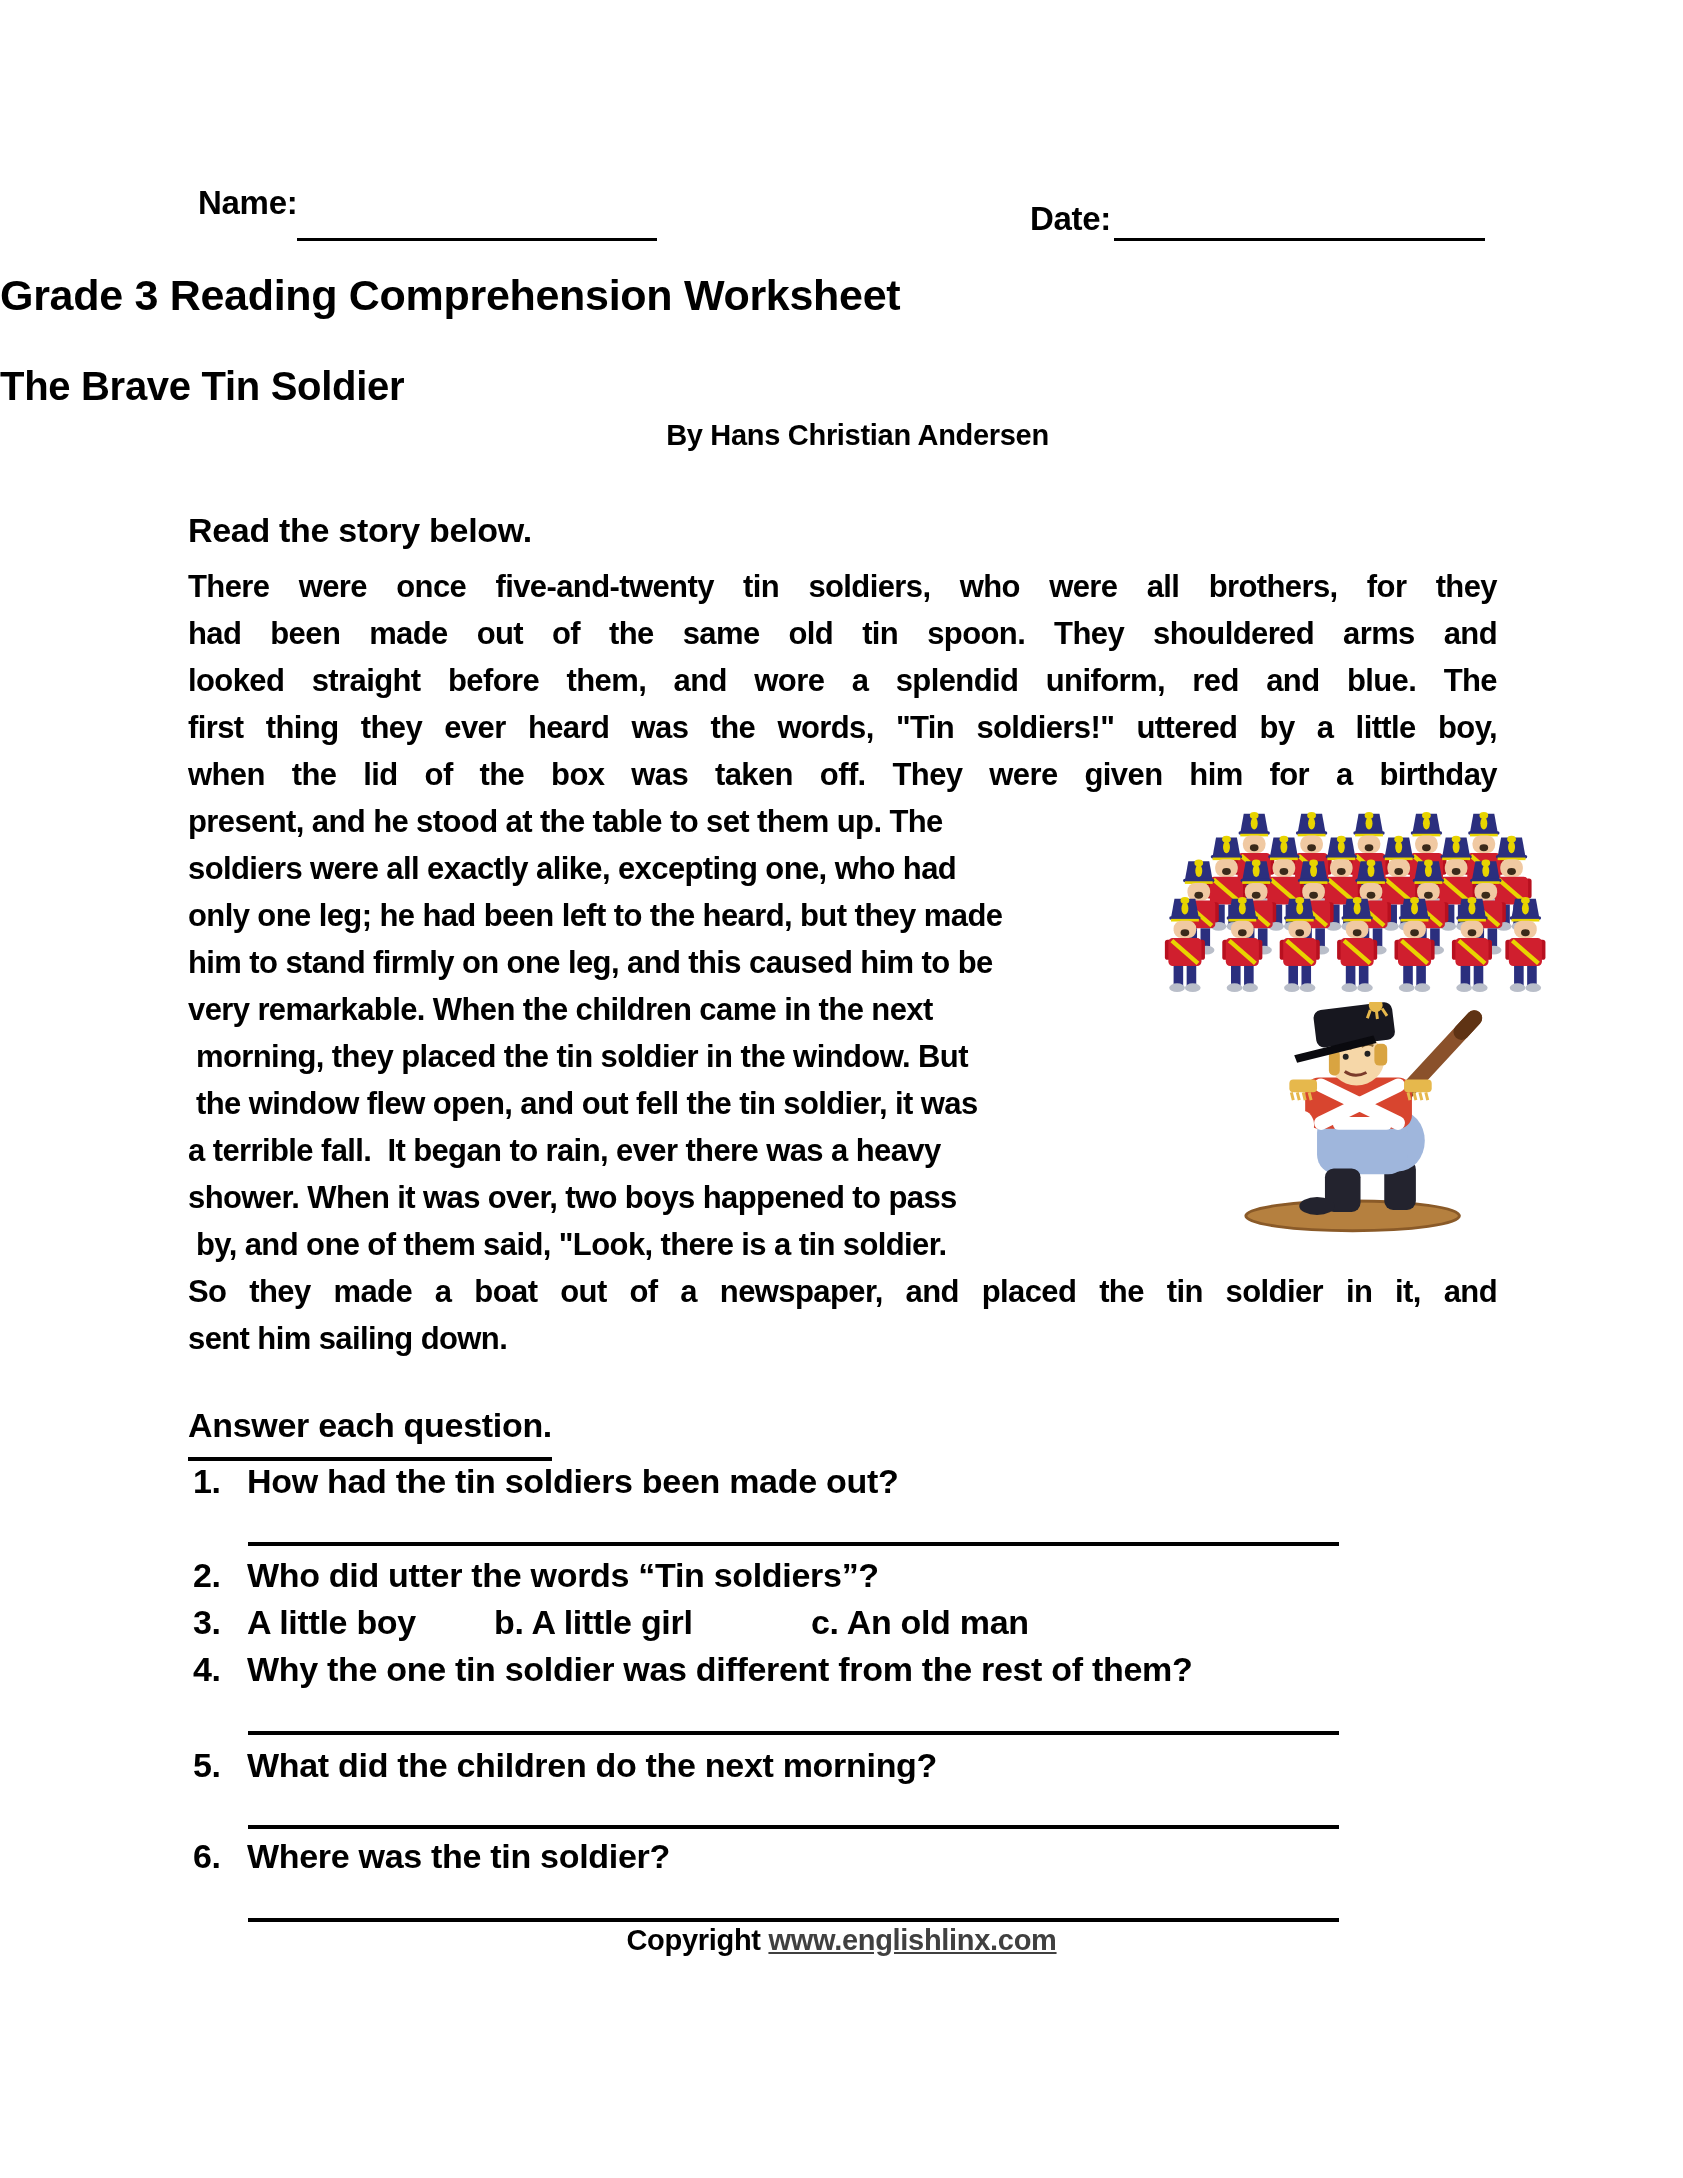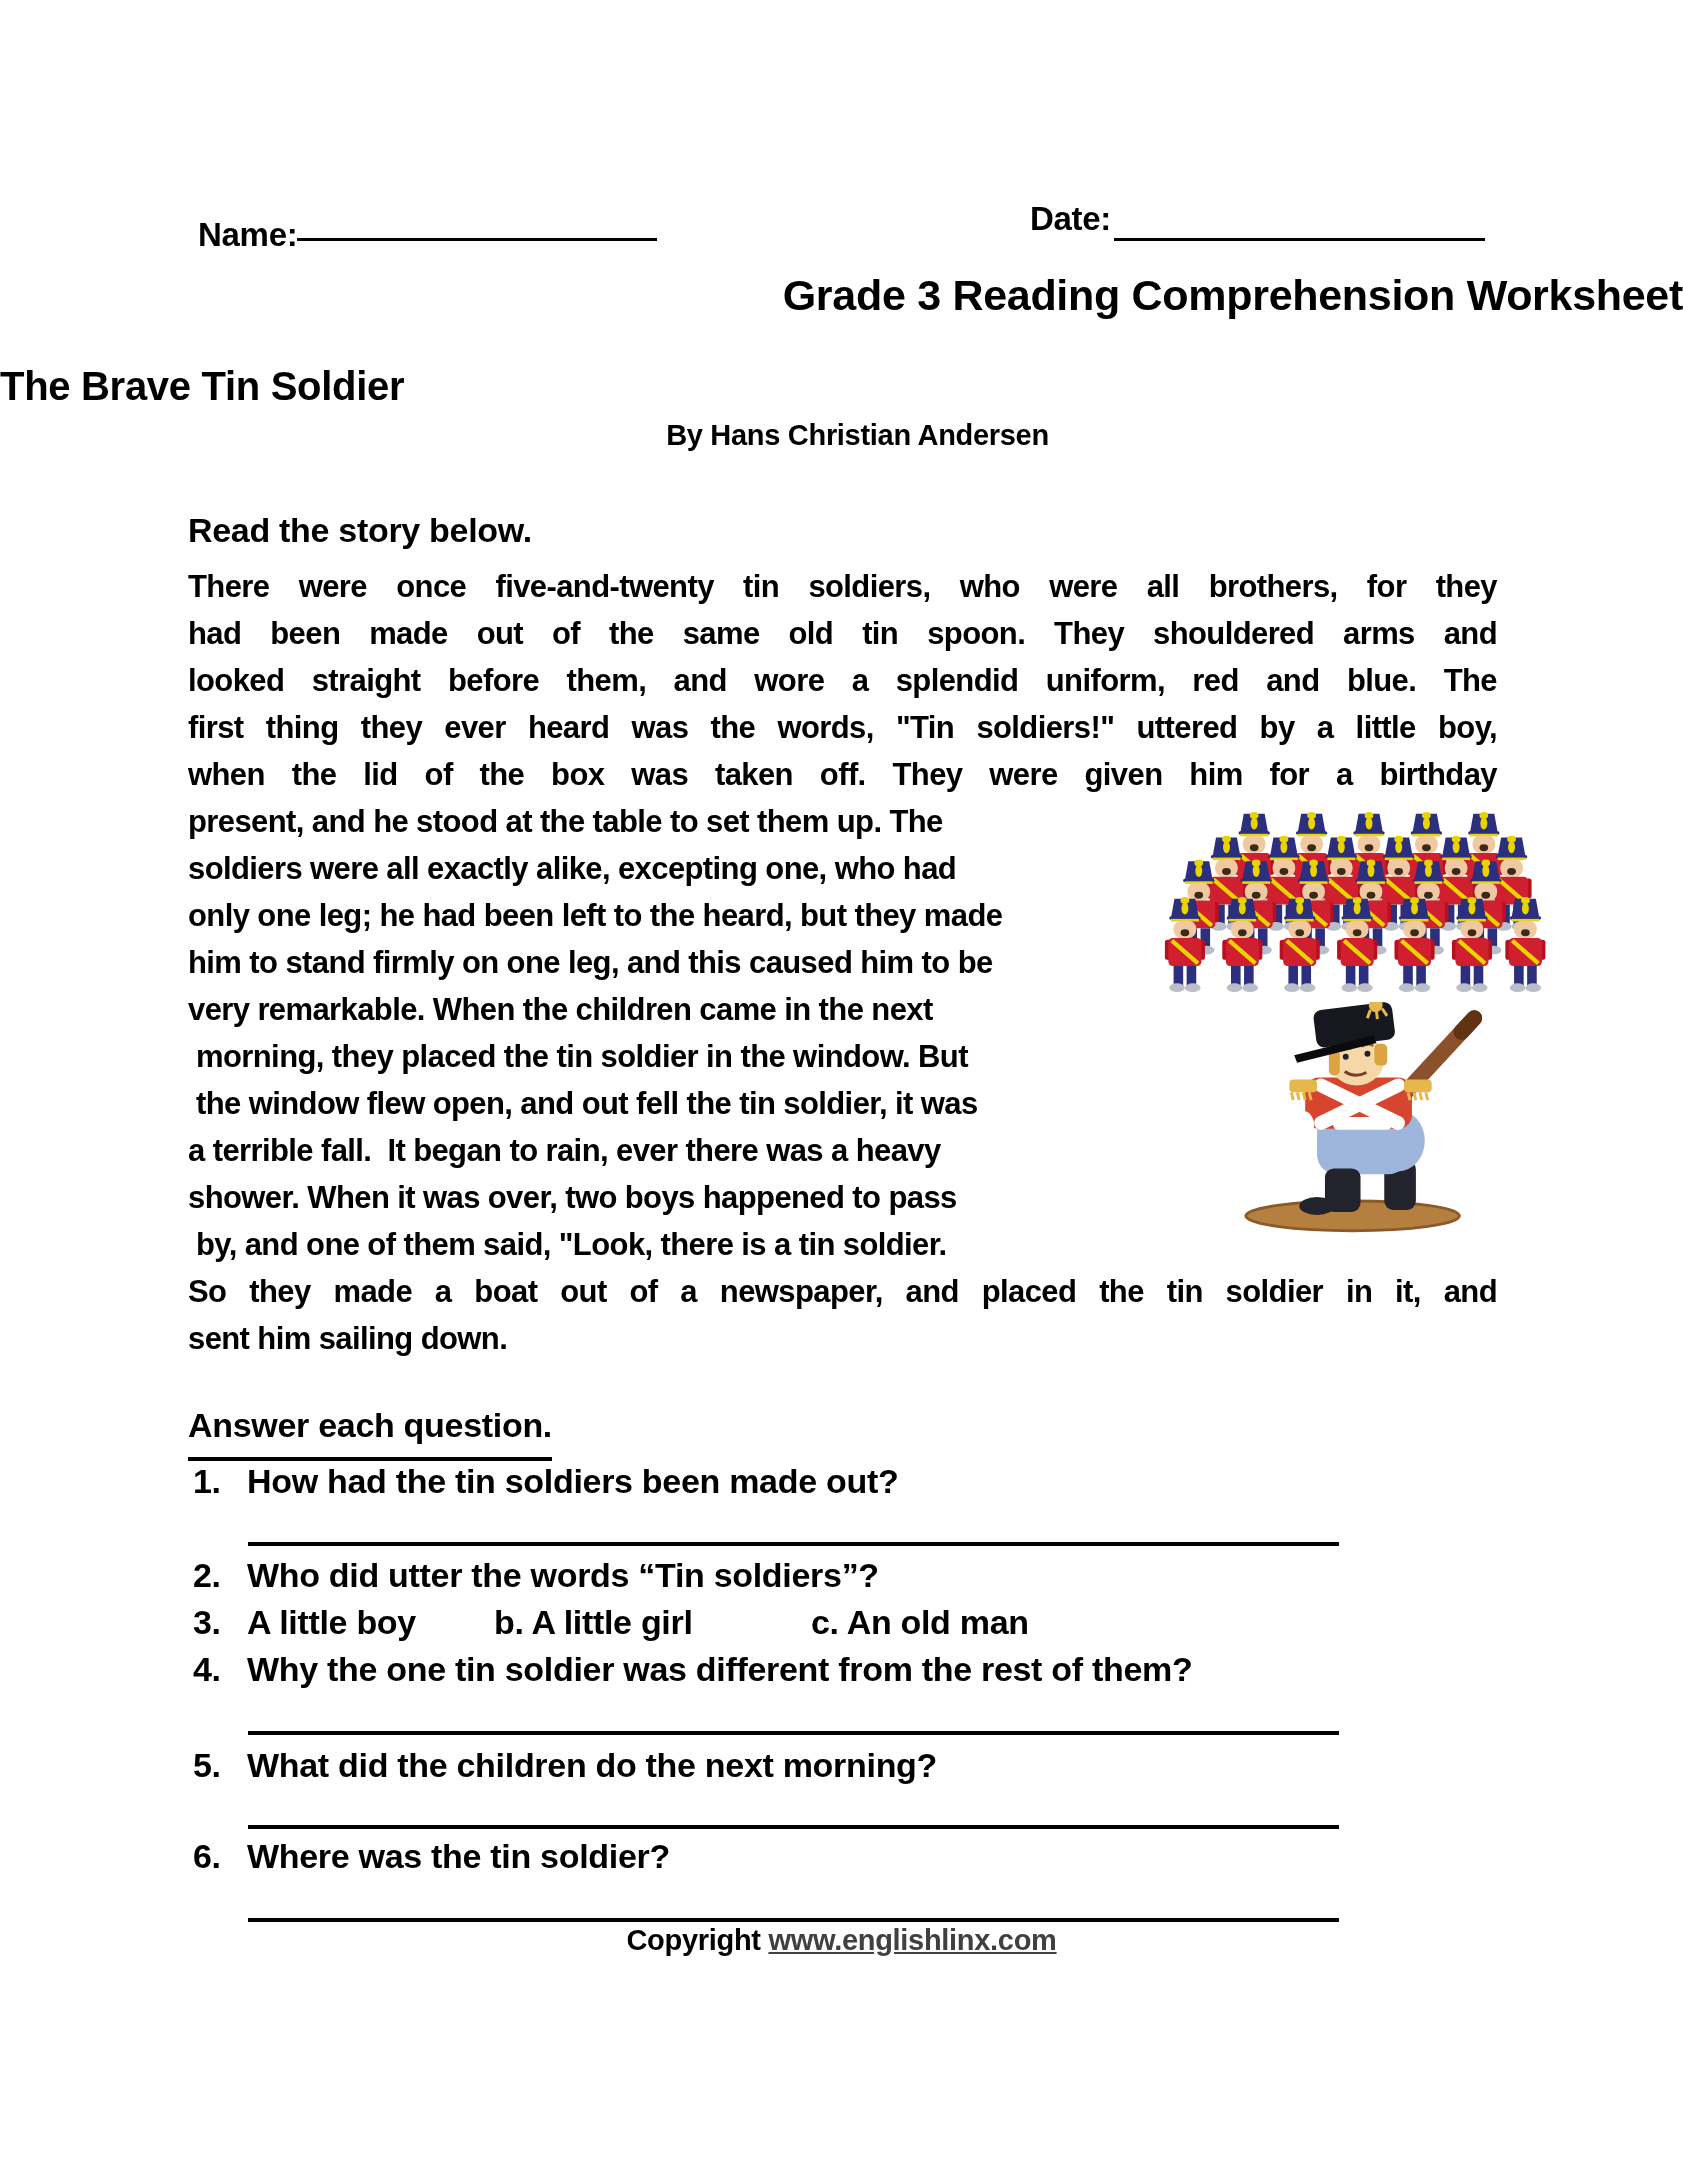--- a/index.html
+++ b/index.html
@@ -6,21 +6,21 @@
   .page{
     position:relative;width:1683px;height:2178px;background:#ffffff;
     font-family:"Liberation Sans",sans-serif;font-weight:bold;color:#000;
     letter-spacing:-0.3px;overflow:hidden;
   }
   .abs{position:absolute;}
   
   .hdr-label{font-size:33px;}
   .wline{position:absolute;height:0;border-top:3px solid #000;}
   
-  .title{top:271px;left:0;width:100%;text-align:right;font-size:43px;}
+  .title{top:271px;left:0;width:100%;text-align:left;font-size:43px;}
   .stitle{top:364px;left:0;width:100%;text-align:left;font-size:40px;}
   .byline{top:419px;left:0;width:100%;text-align:center;font-size:29px;margin-left:16px;}
   .instr{top:511px;left:188px;font-size:34px;}
   
   .story{top:563px;left:188px;width:1309px;font-size:31px;letter-spacing:-0.6px;}
   .sline{height:47px;line-height:47px;white-space:pre;}
   .sline.j{white-space:normal;text-align:justify;text-align-last:justify;}
   
   .qhead{top:1406px;left:188px;font-size:34px;}
   .qhead span{border-bottom:4px solid #000;padding-bottom:12px;display:inline-block;}
@@ -33,21 +33,21 @@
   .footer{top:1924px;left:0;width:100%;text-align:center;font-size:29px;}
   .footer a{color:#404040;text-decoration:underline;cursor:pointer;}
   
   .img-box{position:absolute;}
 </style>
 </head>
 <body>
 
 <div class="page">
 
-  <div class="abs hdr-label" style="top:216px;left:198px;">Name:</div>
+  <div class="abs hdr-label" style="top:184px;left:198px;">Name:</div>
   <div class="wline" style="top:238px;left:297px;width:360px;"></div>
   <div class="abs hdr-label" style="top:200px;left:1030px;">Date:</div>
   <div class="wline" style="top:238px;left:1114px;width:371px;"></div>
 
   <div class="abs title">Grade 3 Reading Comprehension Worksheet</div>
   <div class="abs stitle">The Brave Tin Soldier</div>
   <div class="abs byline">By Hans Christian Andersen</div>
   <div class="abs instr">Read the story below.</div>
 
   <div class="abs story">

